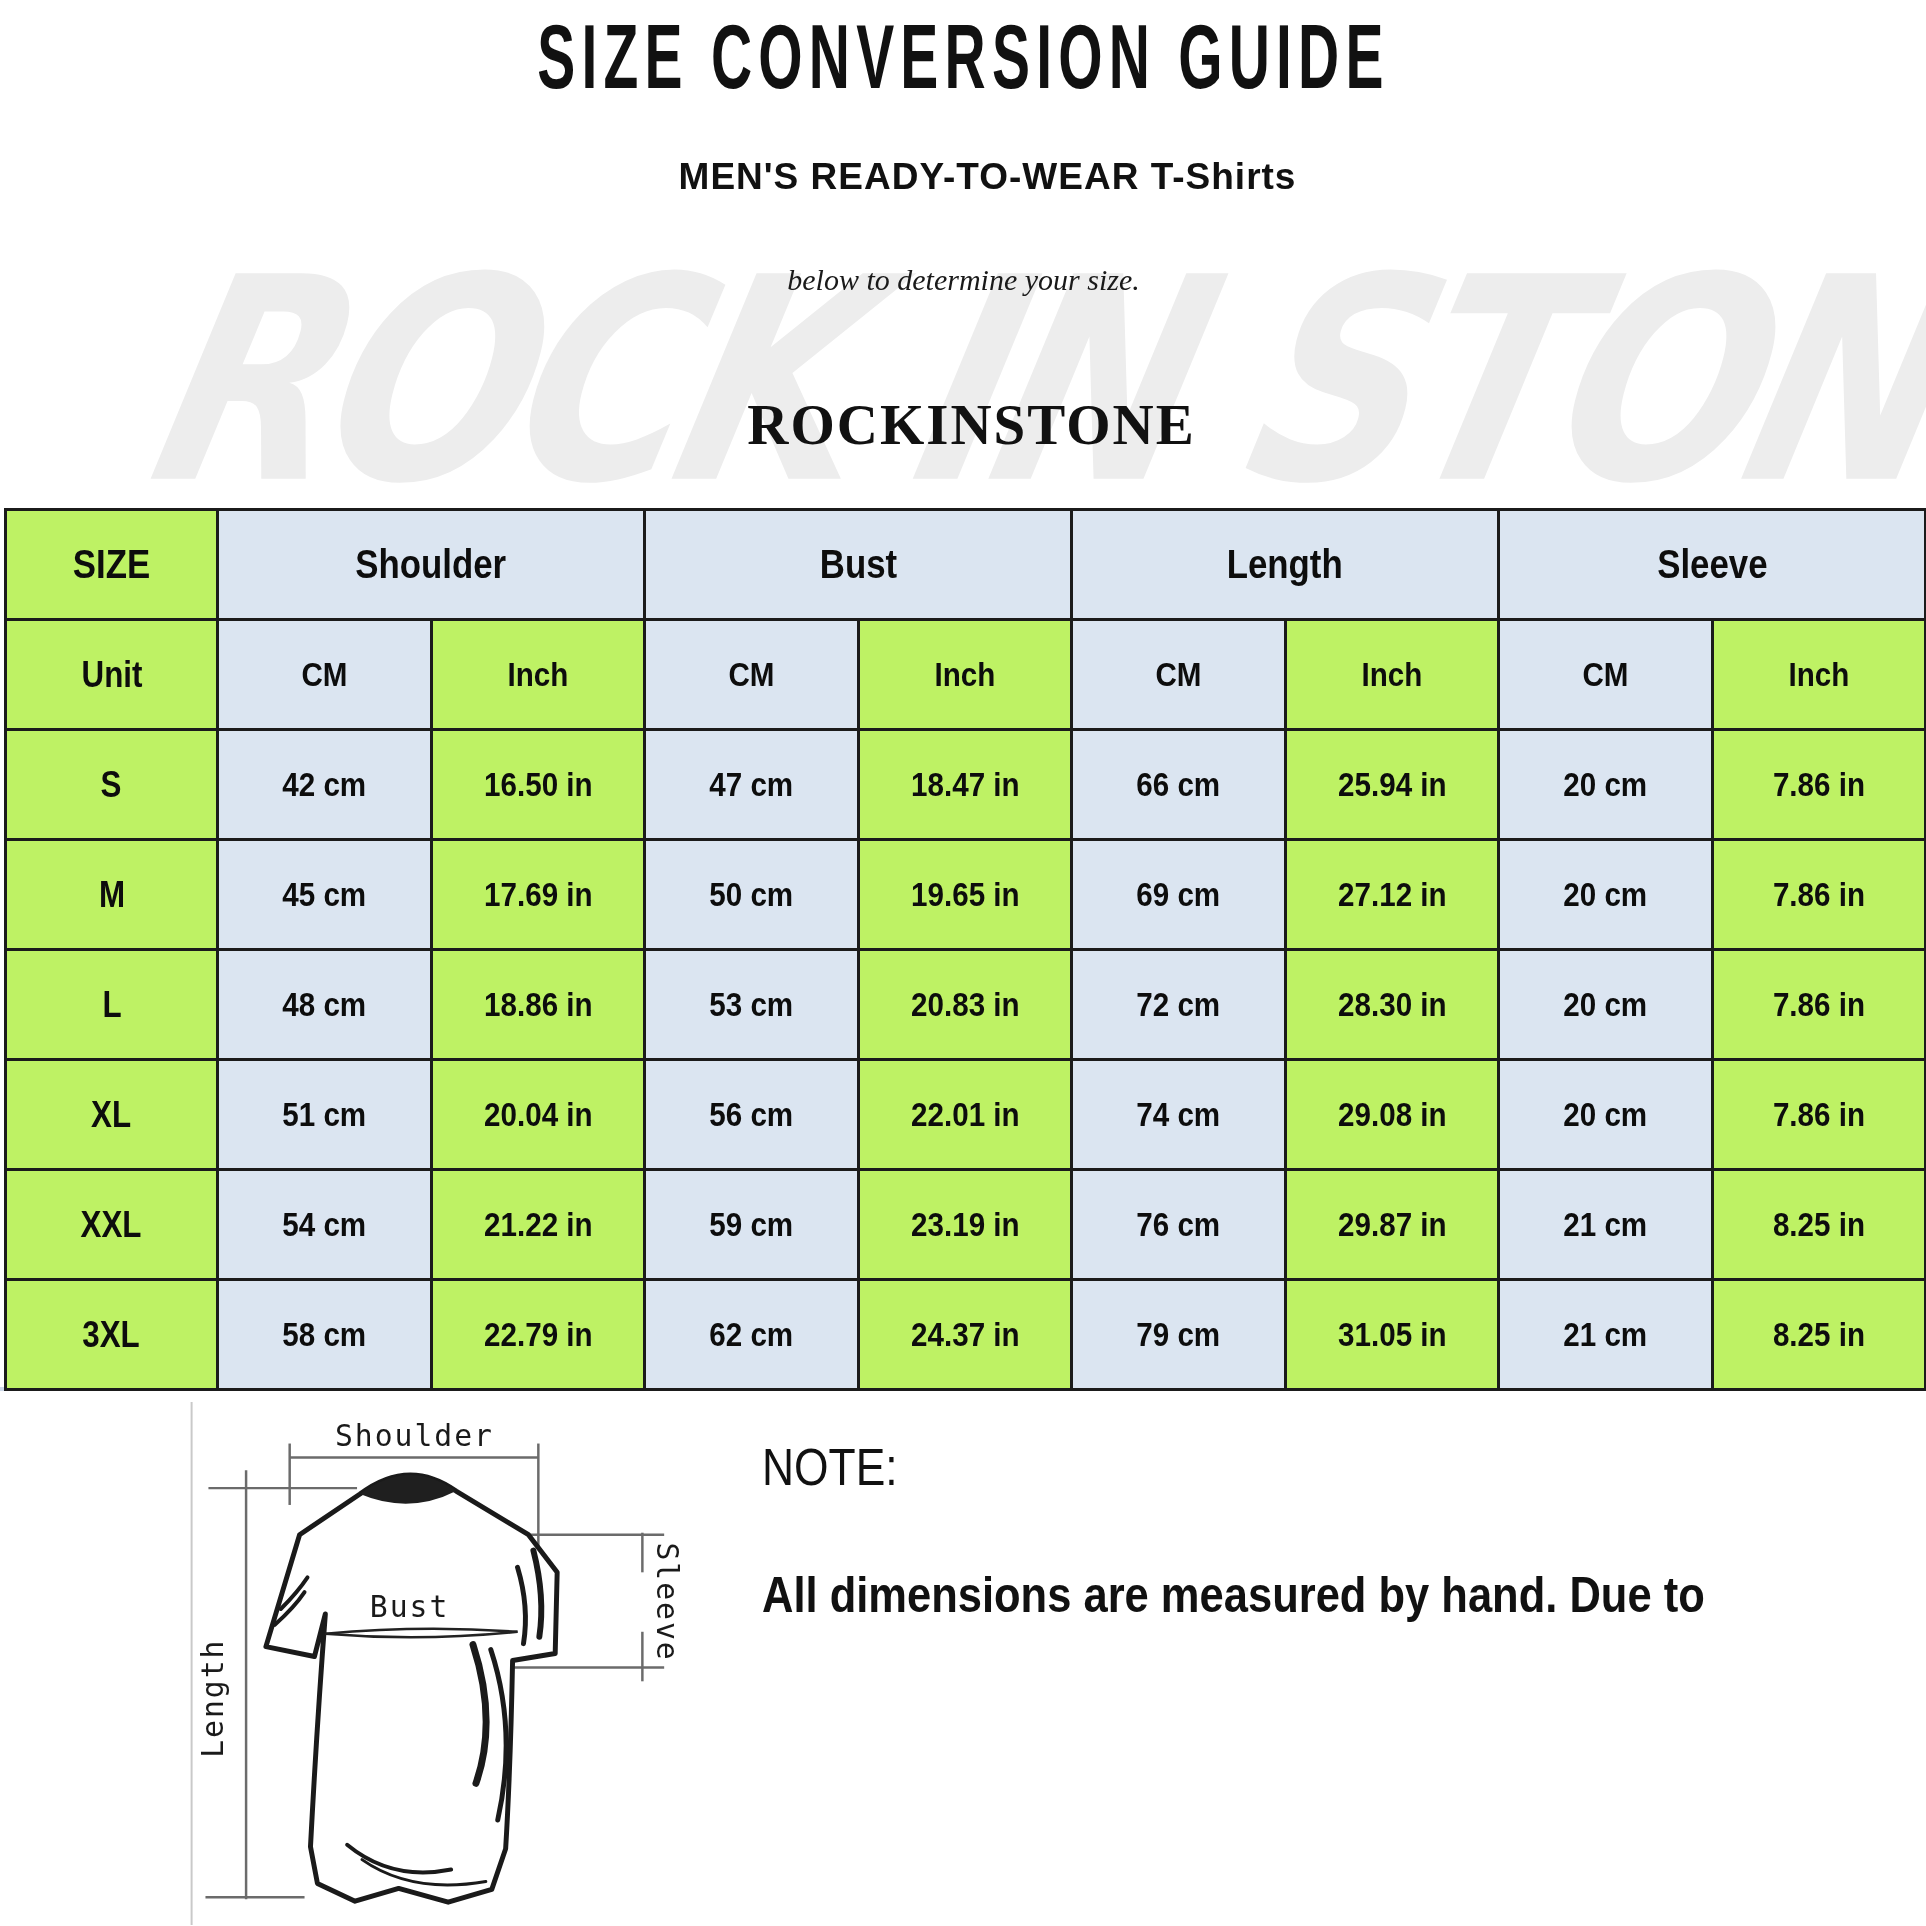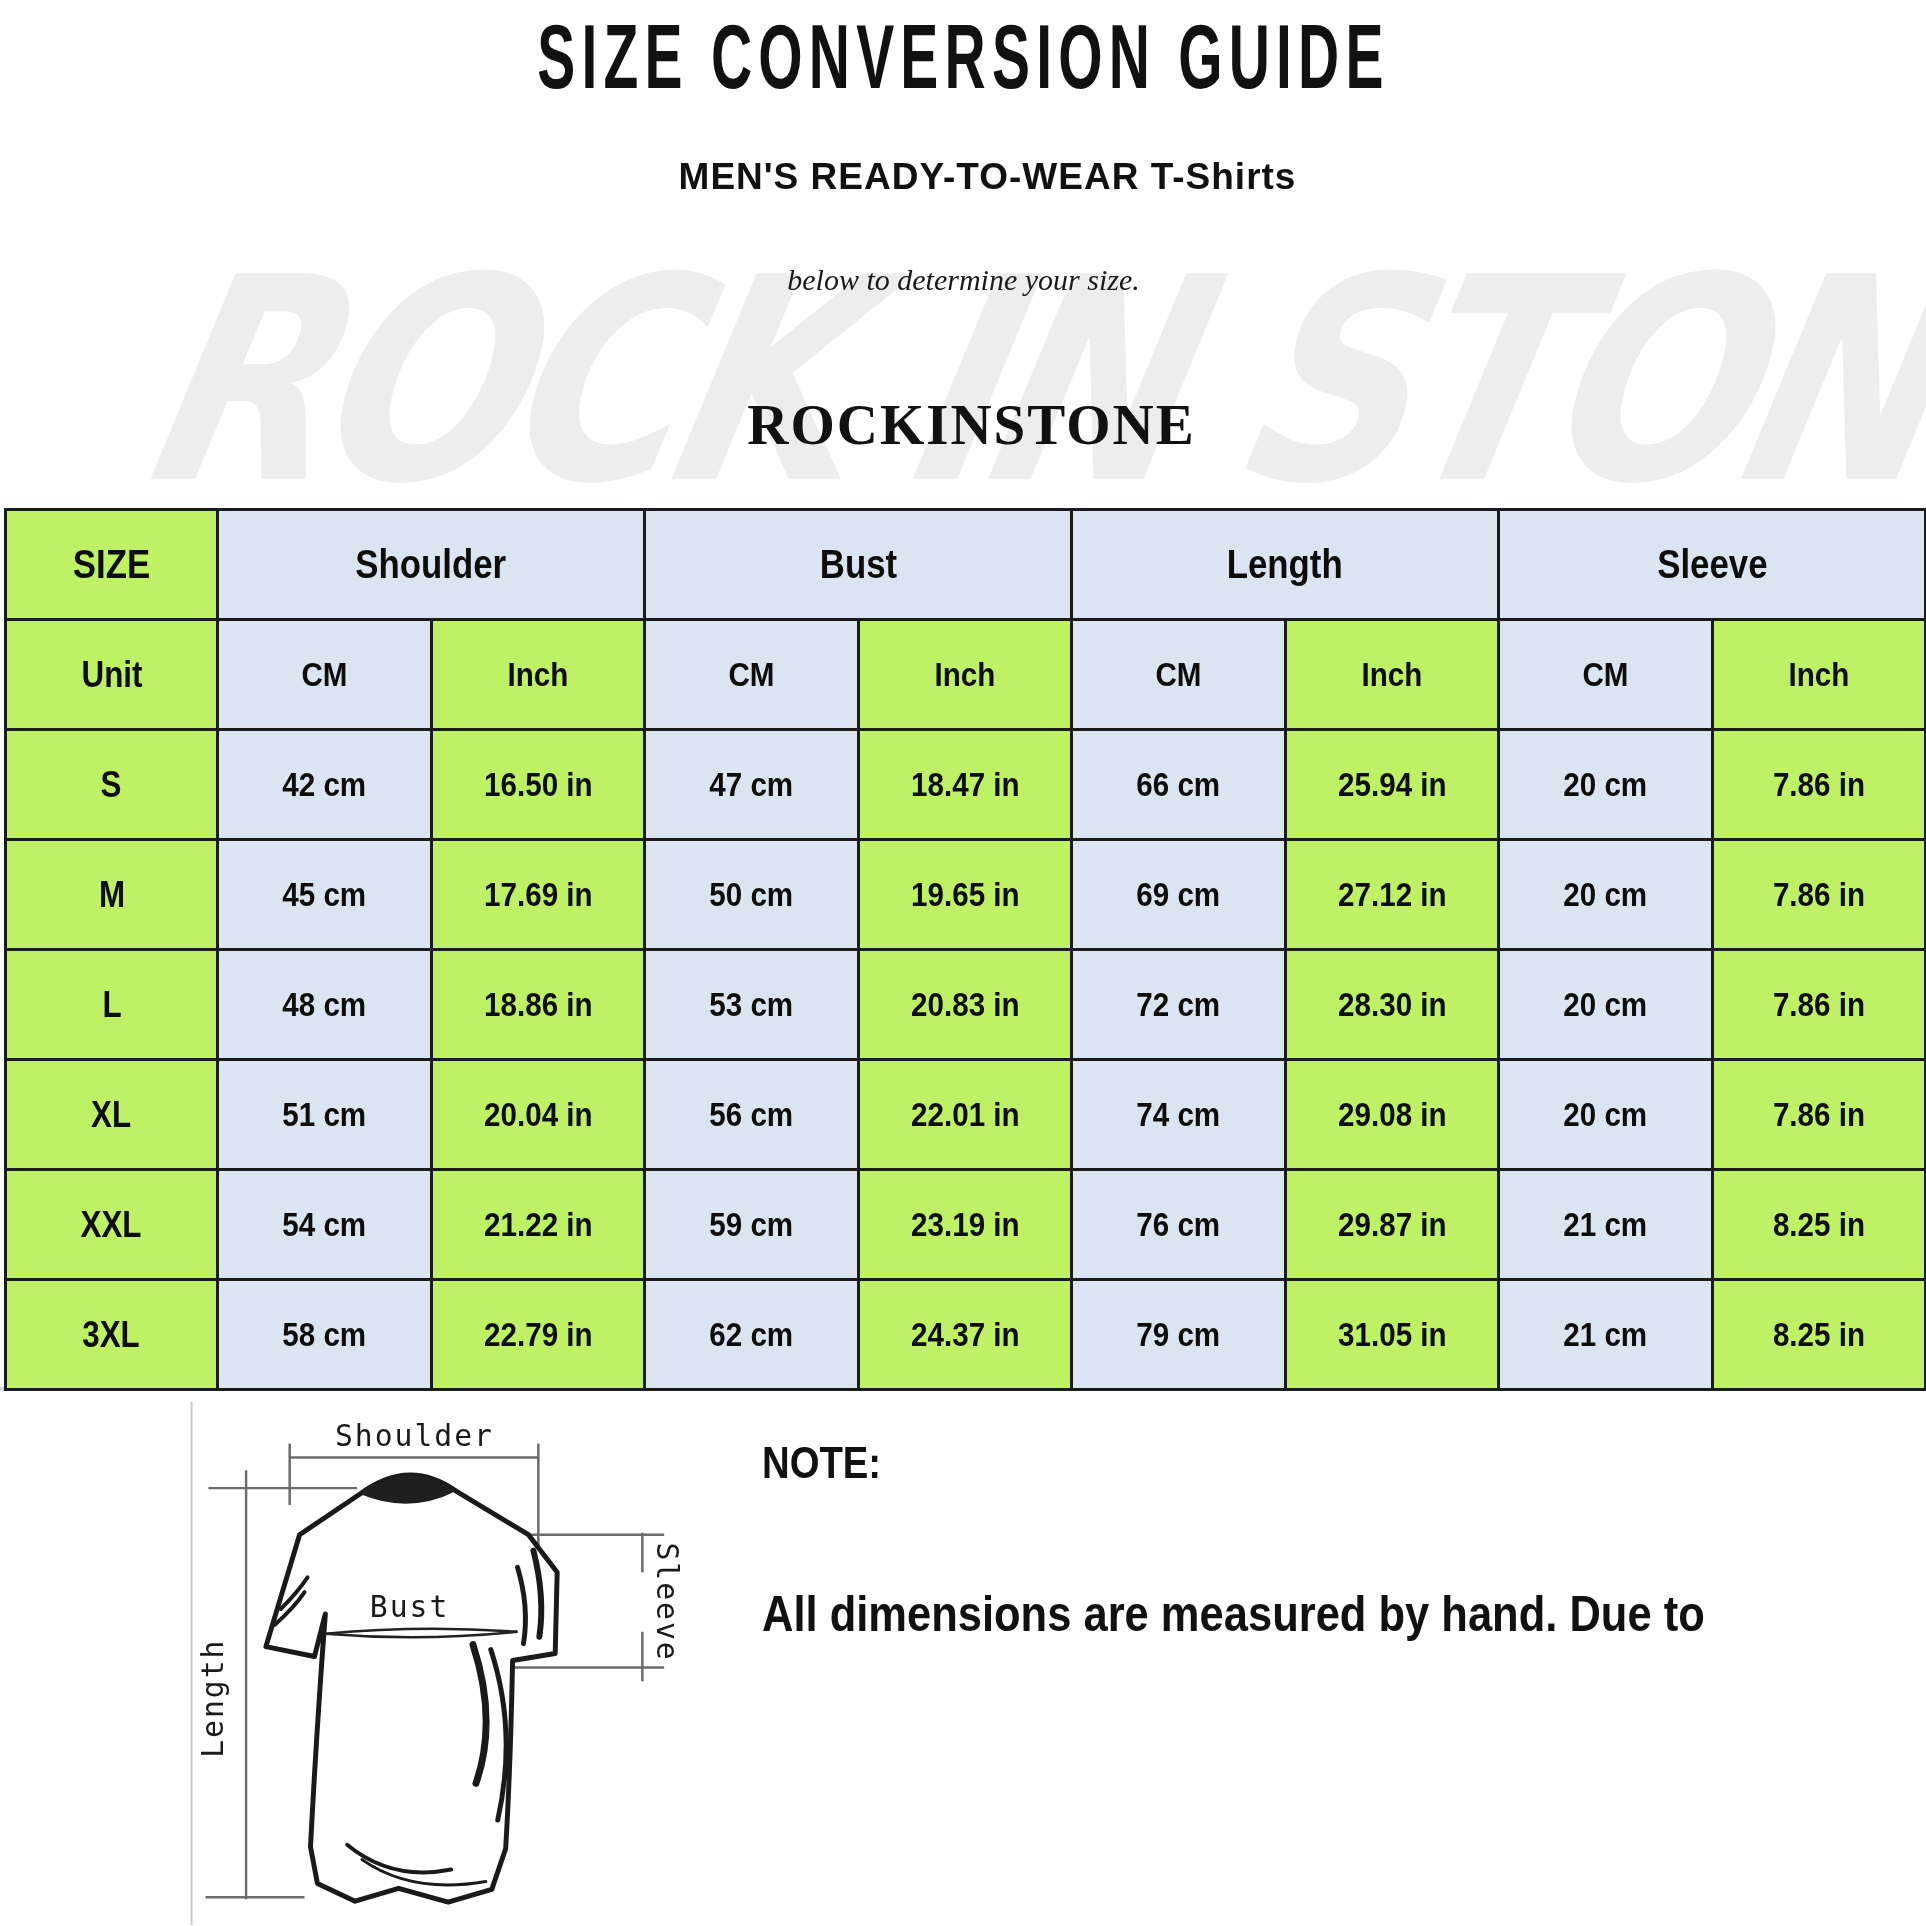--- a/index.html
+++ b/index.html
@@ -83,21 +83,21 @@
 
   
   .diagram { left:149px; top:1394px; }
   .diagram text {
     font-family:"DejaVu Sans Mono", monospace;
     font-size:30px; letter-spacing:2px; fill:#1a1a1a;
   }
 
   
   .note { left:762px; top:1438px; width:1109px; }
-  .note-heading { font-size:44px; font-weight:bold; margin-bottom:78px; }
+  .note-heading { font-size:51px; font-weight:normal; margin-bottom:50px; }
   .note-line { font-size:50px; font-weight:bold; line-height:96px; white-space:nowrap; }
   .cx2 { display:inline-block; transform:scaleX(0.87); transform-origin:left center; white-space:nowrap; }
 </style>
 </head>
 <body>
 
 <div class="watermark">ROCK IN STONE</div>
 
 <div class="layer page-title">SIZE CONVERSION GUIDE</div>
 <div class="layer subtitle">MEN'S READY-TO-WEAR T-Shirts</div>

